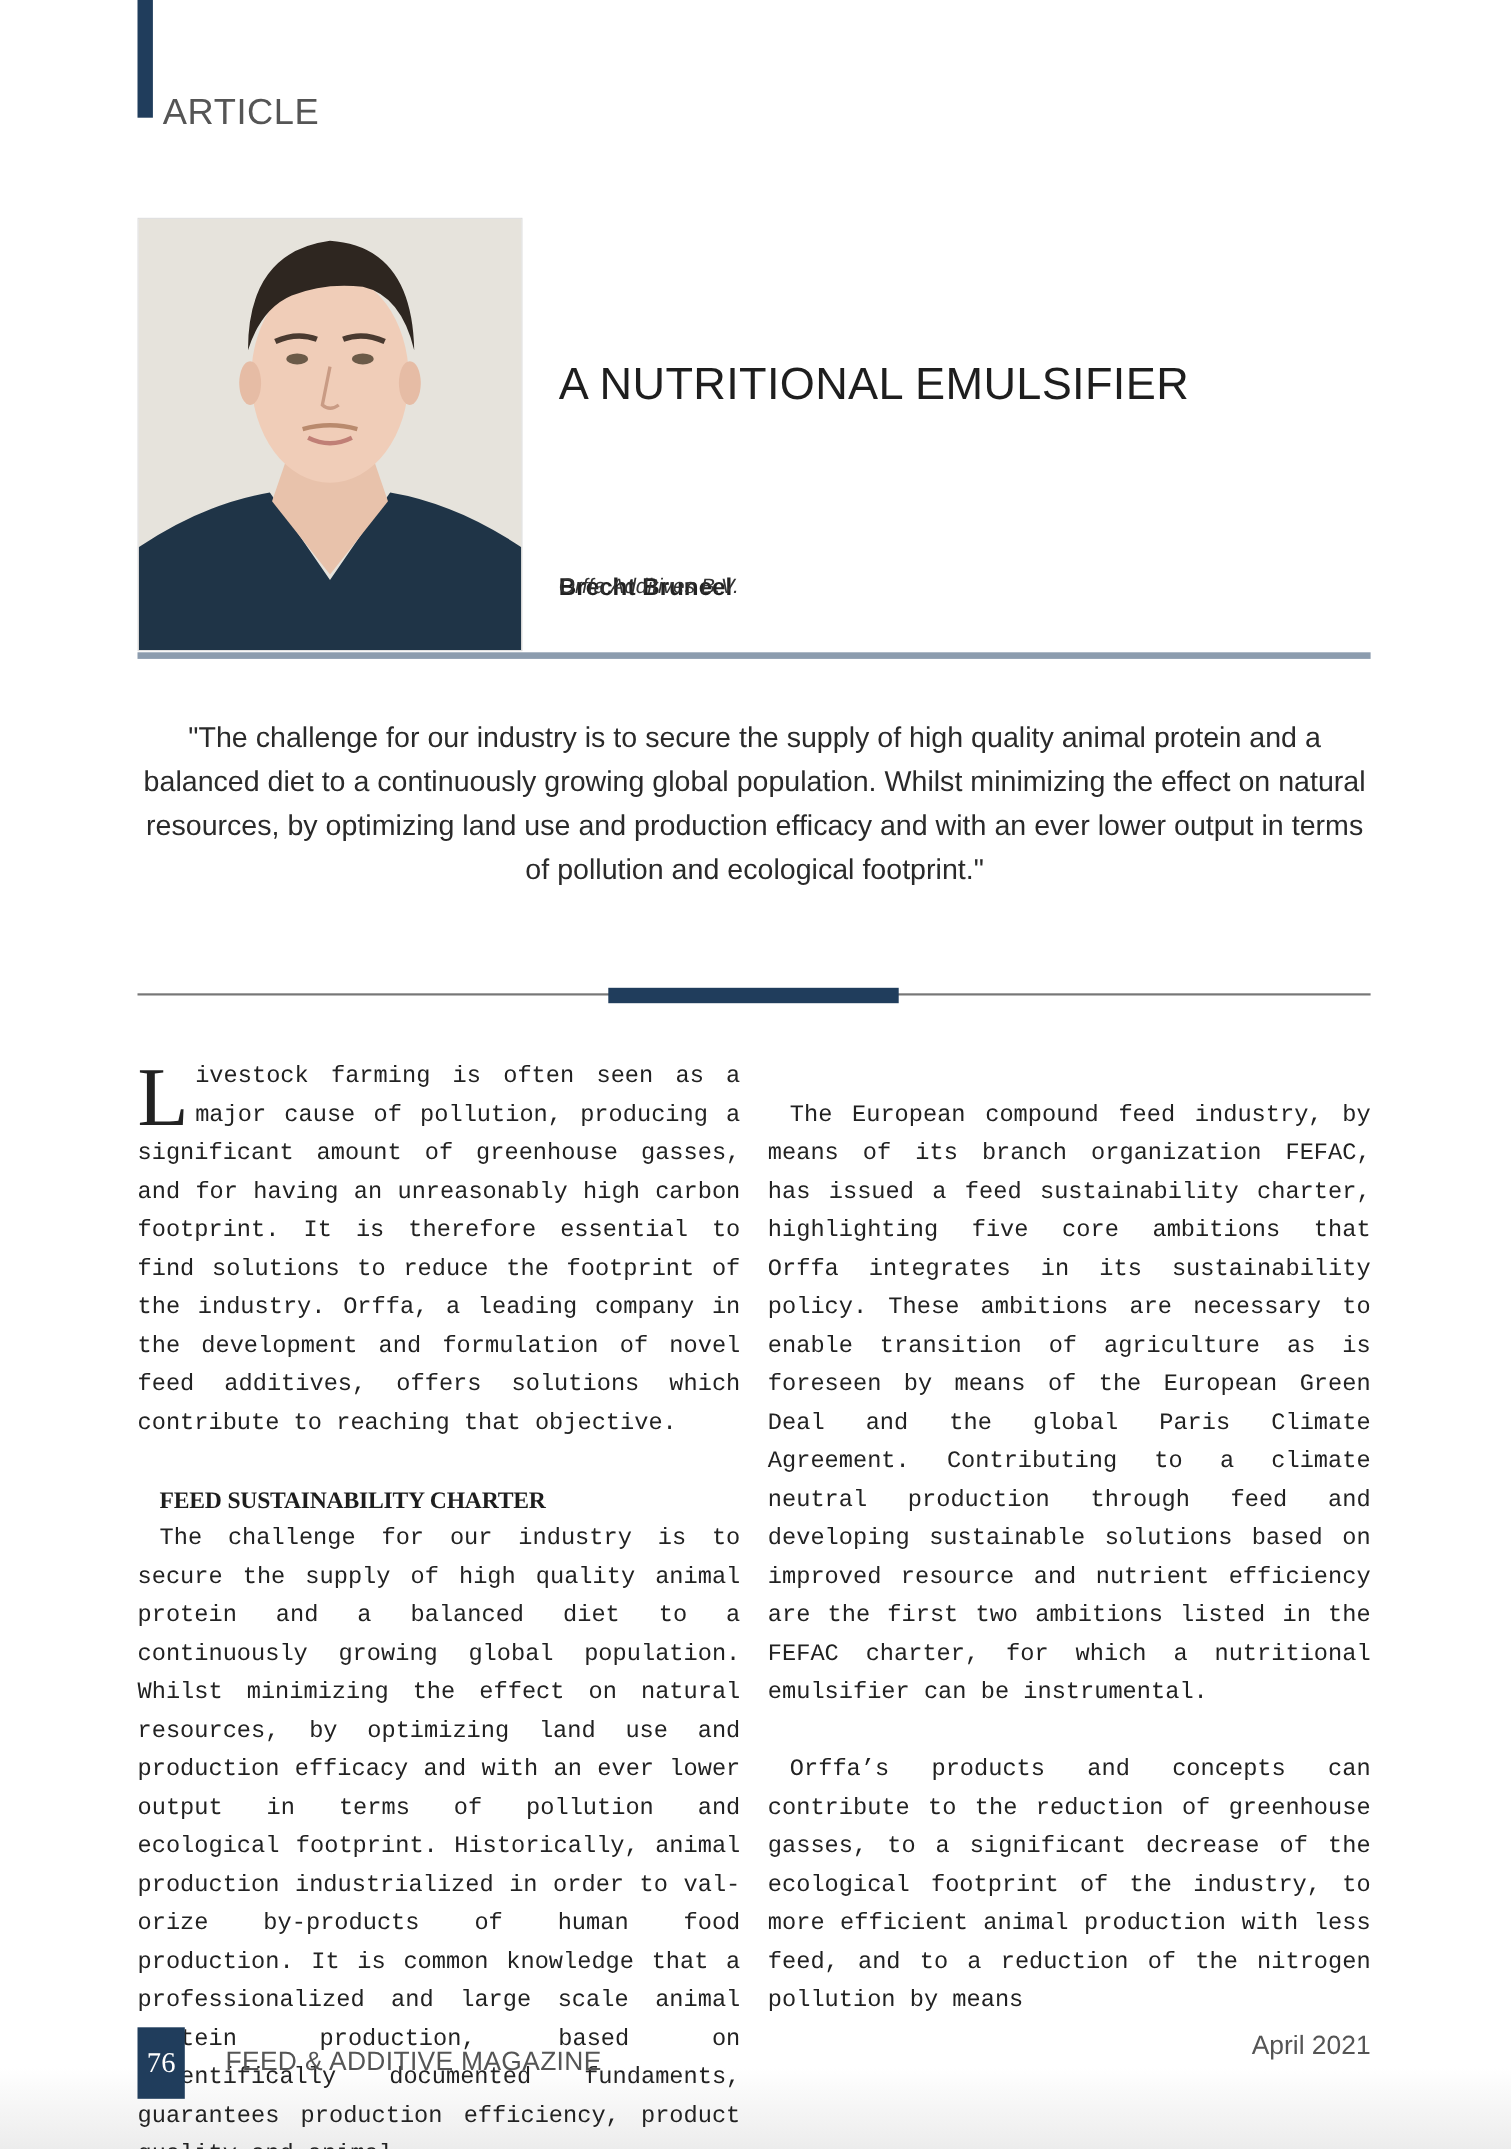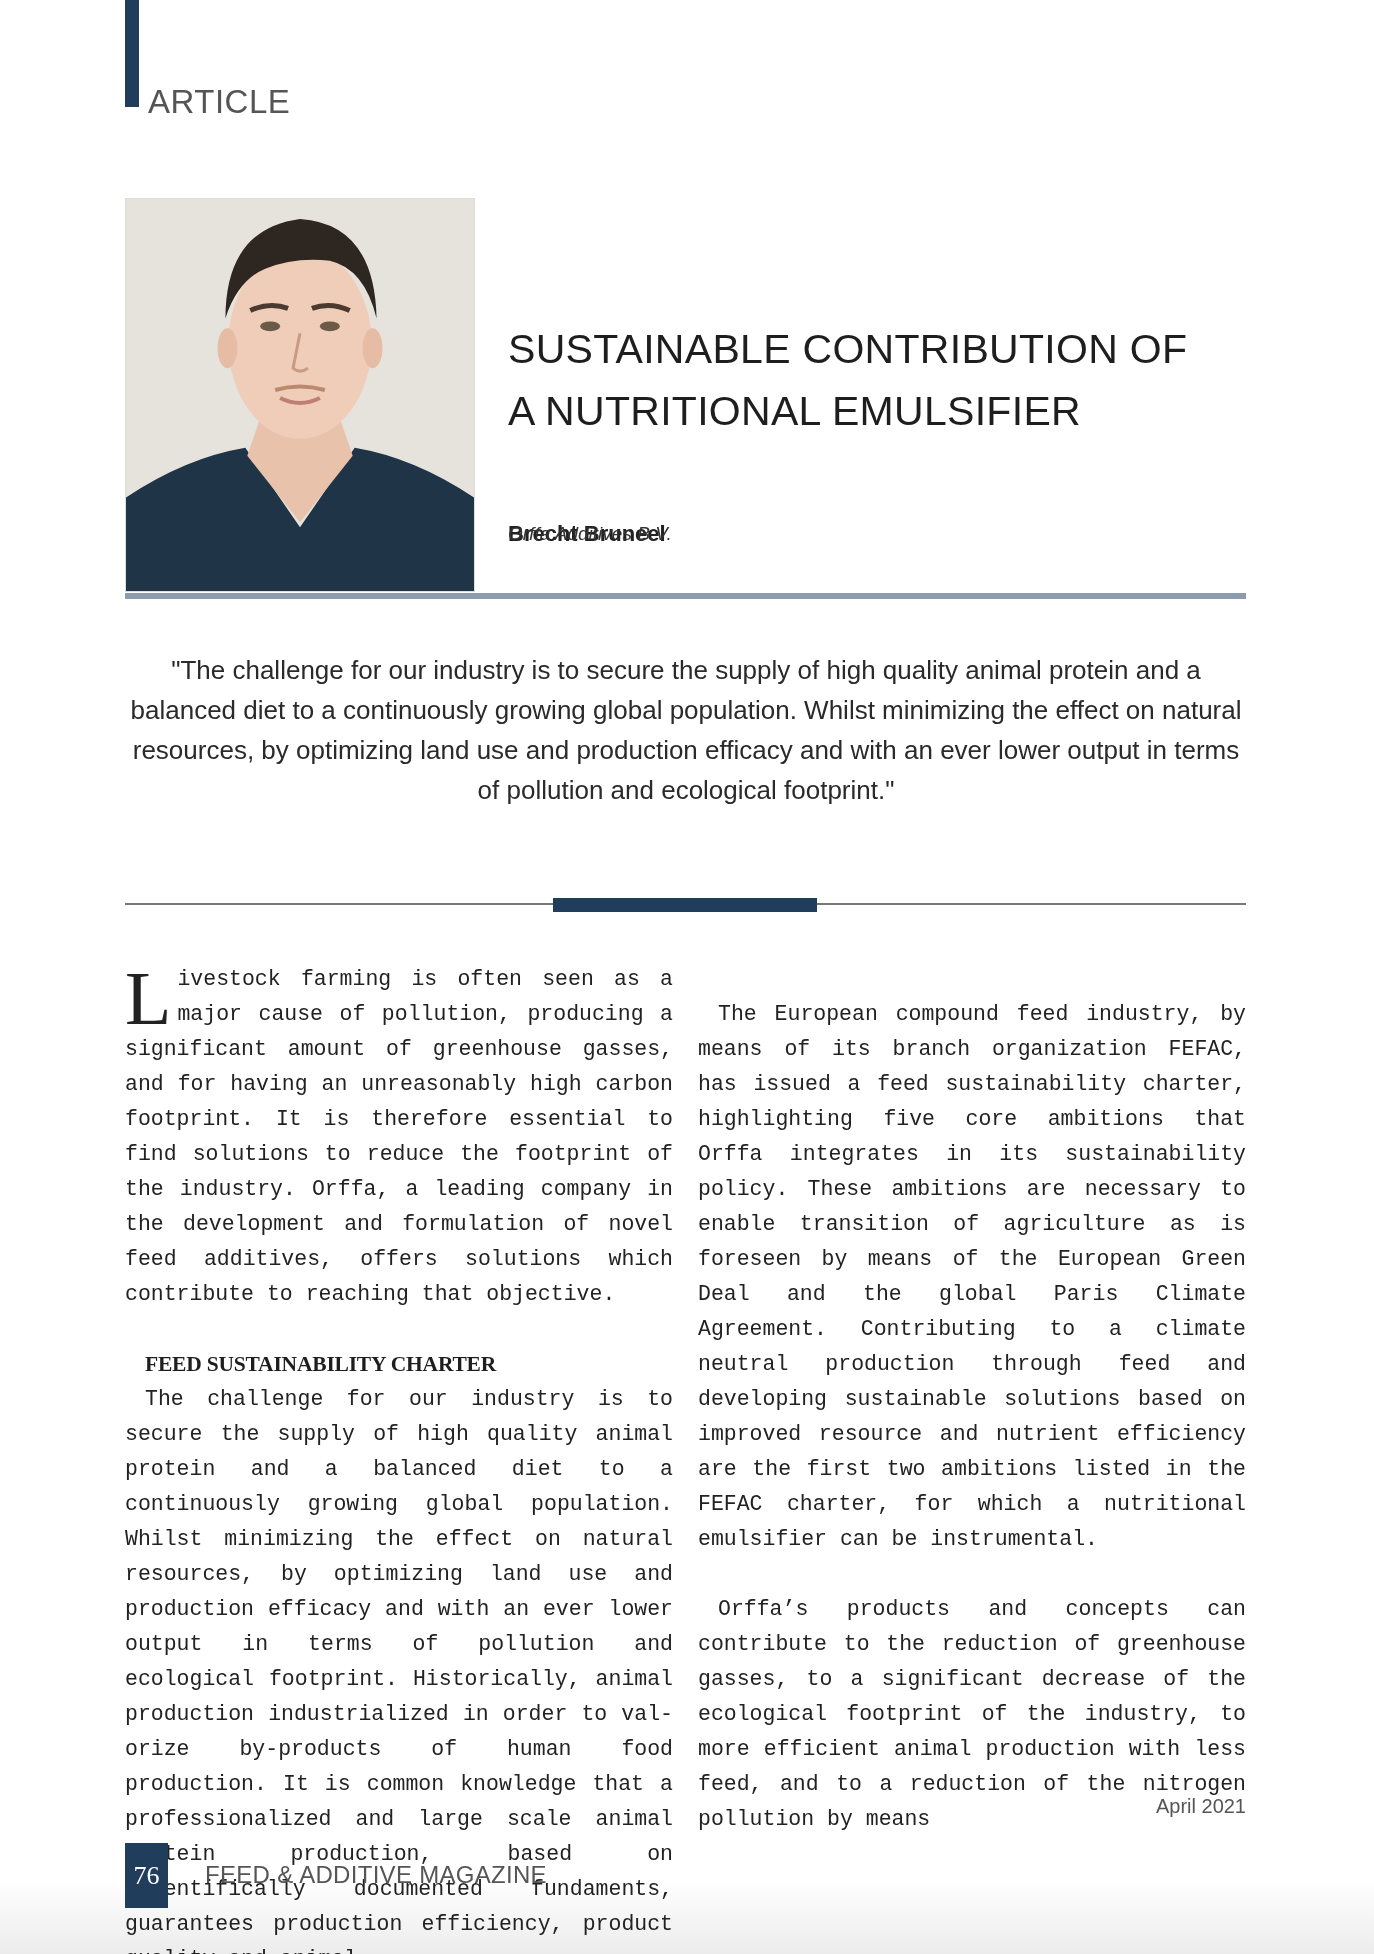--- a/index.html
+++ b/index.html
@@ -36,21 +36,21 @@
     .col p { text-indent: 20px; font-family: Liberation Mono, monospace; }
     .col p.no-indent { text-indent: 0; }
     .col p.first::first-letter { float: left; font-size: 76px; line-height: 60px; padding: 6px 6px 0 0; font-family: "Liberation Serif", serif; }
     .col .spacer { height: 35px; }
     .col h3 { font-size: 21.5px; line-height: 35px; font-weight: bold; padding-left: 20px; text-align: left;
       font-family: Liberation Serif, serif; color: #1e1e1e; letter-spacing: -0.2px; }
 
     .footer-page { position: absolute; left: 125px; top: 1843px; width: 43px; height: 65px; background: #203d5c;
       color: #ffffff; font-family: "Liberation Serif", serif; font-size: 26px; display: flex; align-items: center; justify-content: center; }
     .footer-mag { position: absolute; left: 205px; top: 1861px; font-size: 24px; color: #555; letter-spacing: 0.3px; }
-    .footer-date { position: absolute; right: 128px; top: 1795px; font-size: 20px; color: #555; }
+    .footer-date { position: absolute; right: 128px; top: 1846px; font-size: 24px; color: #555; }
   </style>
 </head>
 <body>
 
 <div class="page">
   <div class="accent-bar"></div>
   <div class="section-label">ARTICLE</div>
 
   <div class="photo">
     <svg viewBox="0 0 350 394" preserveAspectRatio="none">
@@ -74,21 +74,20 @@
       <ellipse cx="205" cy="128" rx="10" ry="5" fill="#6b5a48"></ellipse>
 
       <path d="M175 135 L168 170 Q175 176 183 170" stroke="#c99b84" stroke-width="3" fill="none"></path>
 
       <path d="M150 192 Q175 185 200 192" stroke="#b98a6d" stroke-width="4" fill="none"></path>
       <path d="M155 200 Q175 210 195 200" stroke="#c07f76" stroke-width="4" fill="none"></path>
     </svg>
   </div>
 
   <div class="title">
-    <div>SUSTAINABLE CONTRIBUTION OF</div>
     <div>A NUTRITIONAL EMULSIFIER</div>
   </div>
   <div class="author">Brecht Bruneel</div>
   <div class="affiliation">Orffa Additives B.V.</div>
 
   <div class="header-rule"></div>
 
   <div class="pull-quote">"The challenge for our industry is to secure the supply of high quality animal protein and a balanced diet to a continuously growing global population. Whilst minimizing the effect on natural resources, by optimizing land use and production efficacy and with an ever lower output in terms of pollution and ecological footprint."</div>
 
   <div class="divider-line"></div>

